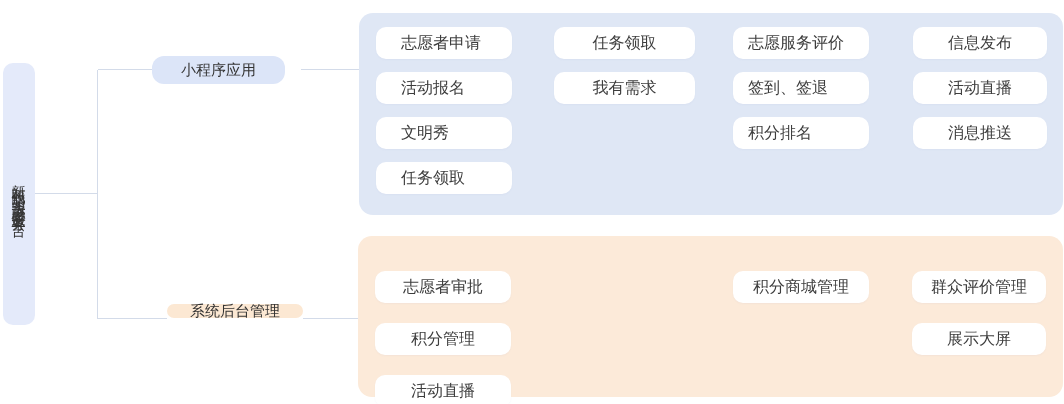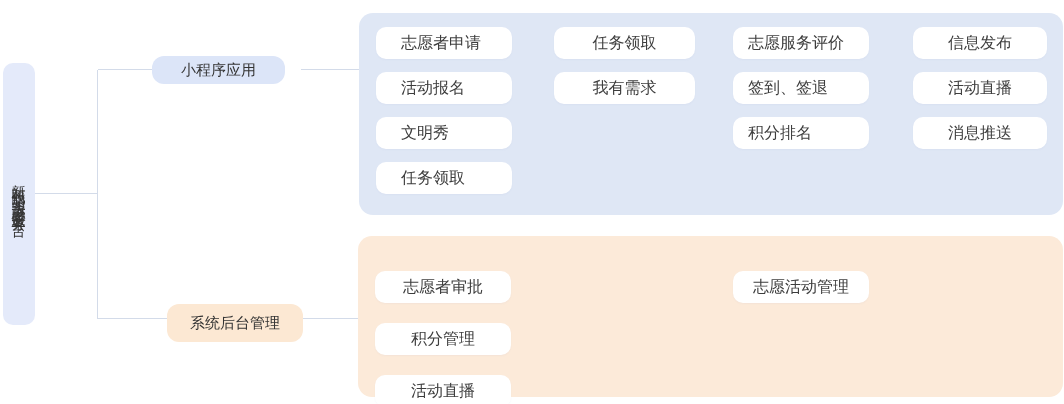--- a/index.html
+++ b/index.html
@@ -30,21 +30,21 @@
   }
   .root-node span{
     writing-mode:vertical-rl;text-orientation:upright;
     font-size:14px;letter-spacing:3px;color:#333;white-space:nowrap;
   }
   .branch-node{
     position:absolute;display:flex;align-items:center;justify-content:center;
     font-size:15px;color:#333;border-radius:12px;
   }
   .branch-node.mini{left:152px;top:56px;width:133px;height:28px;background:var(--mini_node_bg);text-align:center;}
-  .branch-node.admin{left:167px;top:304px;width:136px;height:38px;background:var(--admin_node_bg);}
+  .branch-node.admin{left:167px;top:304px;width:136px;height:14px;background:var(--admin_node_bg);}
   .panel{position:absolute;border-radius:14px;}
   .panel.blue{left:359px;top:13px;width:704px;height:202px;background:var(--mini_panel_bg);}
   .panel.orange{left:358px;top:236px;width:705px;height:161px;background:var(--admin_panel_bg);}
   .col{position:absolute;display:flex;flex-direction:column;}
   .panel.blue .col{top:14px;gap:13px;}
   .panel.orange .col{top:35px;gap:20px;}
   .col.c1{left:17px;width:136px;}
   .col.c2{left:195px;width:141px;}
   .col.c3{left:374px;width:136px;}
   .col.c4{left:554px;width:134px;}
@@ -109,17 +109,21 @@
     </div>
   </div>
 
   <div class="panel orange">
     <div class="col c1">
       <div class="item">志愿者审批</div>
       <div class="item">积分管理</div>
       <div class="item">活动直播</div>
     </div>
     <div class="col c3">
-      <div class="item">志愿活动管理</div>
+      <div class="item">积分商城管理</div>
+    </div>
+    <div class="col c4">
+      <div class="item">群众评价管理</div>
+      <div class="item">展示大屏</div>
     </div>
   </div>
 
 </div>
 
 </body></html>

